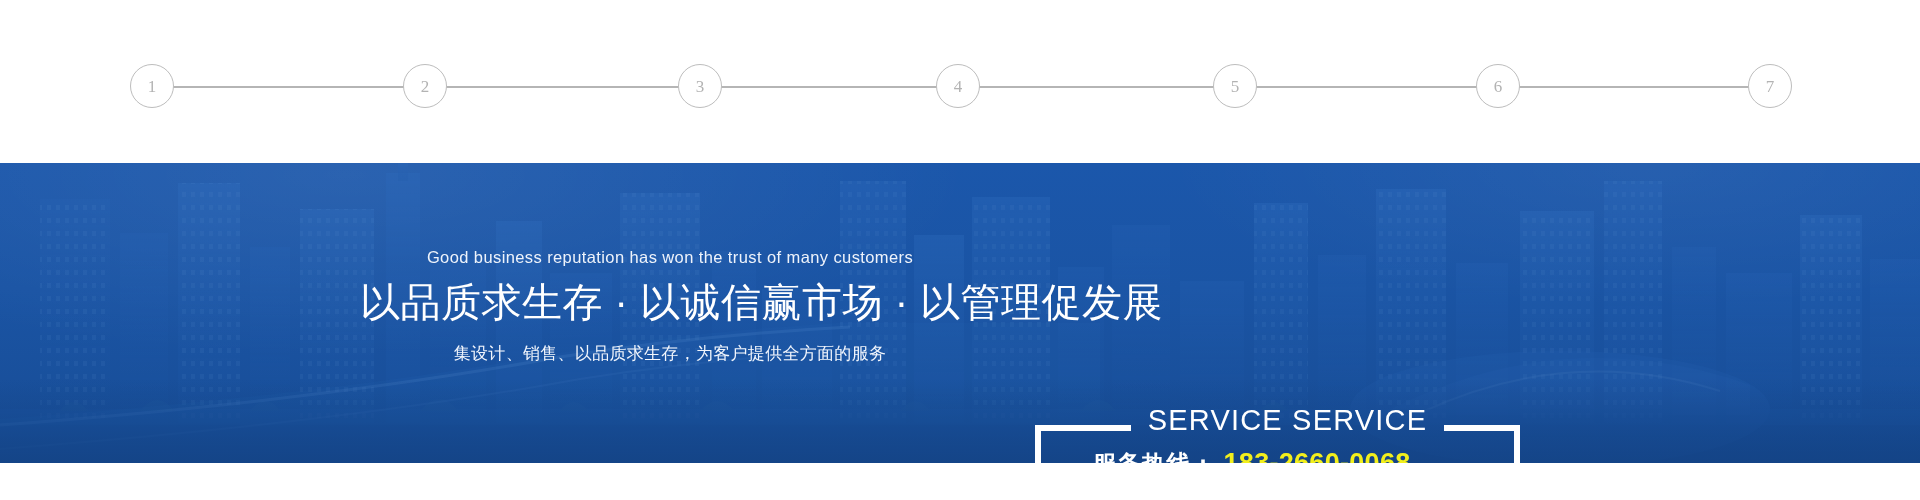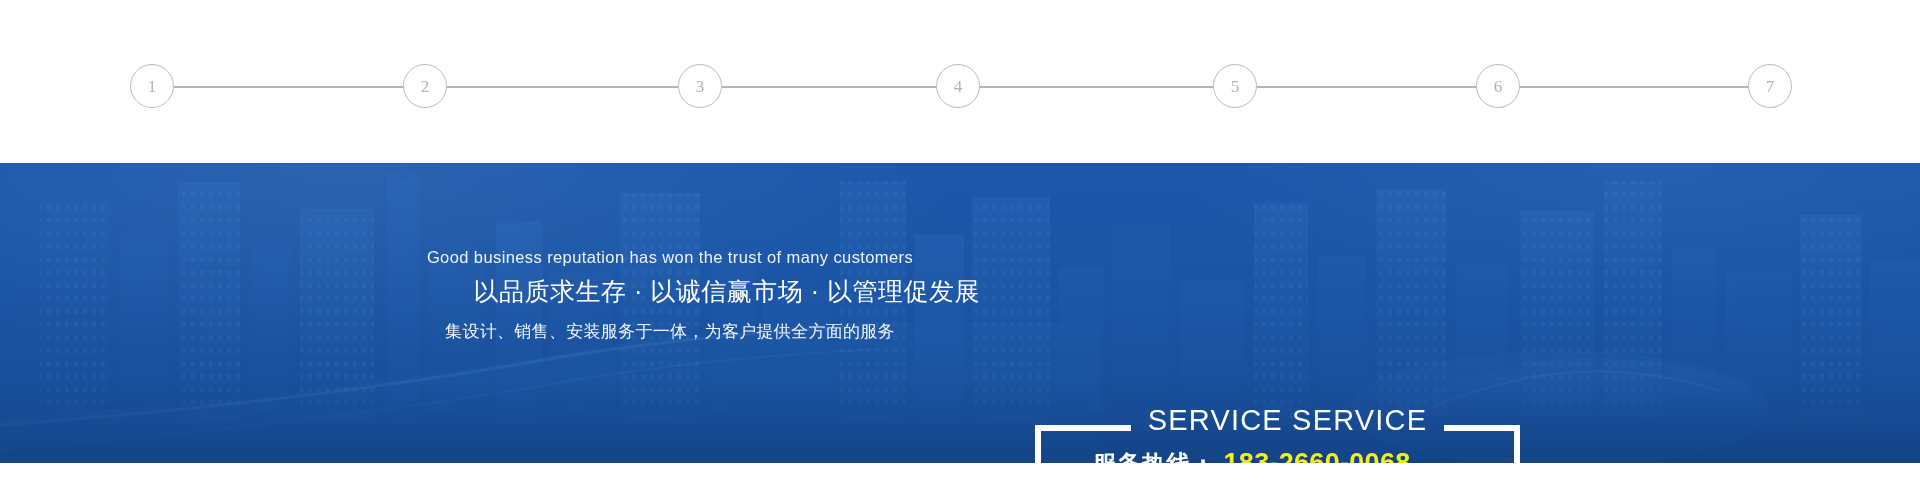--- a/index.html
+++ b/index.html
@@ -81,21 +81,21 @@
   }
   #slogan-en{
     font-size:16.5px;
     letter-spacing:.4px;
     color:#eef3fb;
     white-space:nowrap;
     margin:0 0 8px 0;
     font-weight:400;
   }
   #slogan-main{
-    font-size:25px;
+    font-size:40px;
     font-weight:400;
     letter-spacing:.5px;
     white-space:nowrap;
     margin:8px 0 12px 0;
     color:#ffffff;
     text-align:right;
   }
   #slogan-sub{
     font-size:17px;
     font-weight:400;
@@ -268,21 +268,21 @@
     <path d="M0 140 L0 96 Q330 72 560 30 Q700 8 840 0 L1100 0 L1100 140 Z" fill="#2563ae" opacity=".30"></path>
     <path d="M0 102 Q320 78 560 34 Q700 12 850 4" fill="none" stroke="#5d96d8" stroke-width="3" opacity=".35"></path>
     <path d="M0 126 Q340 100 580 56 Q720 34 880 26" fill="none" stroke="#4d88cf" stroke-width="2" opacity=".25"></path>
   </svg>
 
   <div id="ground-haze"></div>
 
   <div id="slogan-block">
     <p id="slogan-en">Good business  reputation has  won  the  trust  of  many  customers</p>
     <p id="slogan-main">以品质求生存 · 以诚信赢市场 · 以管理促发展</p>
-    <p id="slogan-sub">集设计、销售、安装服务于一体，为客户提供全方面的服务</p>
+    <p id="slogan-sub">集设计、销售、以品质求生存，为客户提供全方面的服务</p>
   </div>
 
   <div id="hotline-frame">
     <div class="frame-edge" id="frame-left"></div>
     <div class="frame-edge" id="frame-right"></div>
 
     <div class="frame-edge" id="frame-top-l"></div>
     <div class="frame-edge" id="frame-top-r"></div>
 
     <div id="hotline-title">SERVICE  SERVICE</div>

